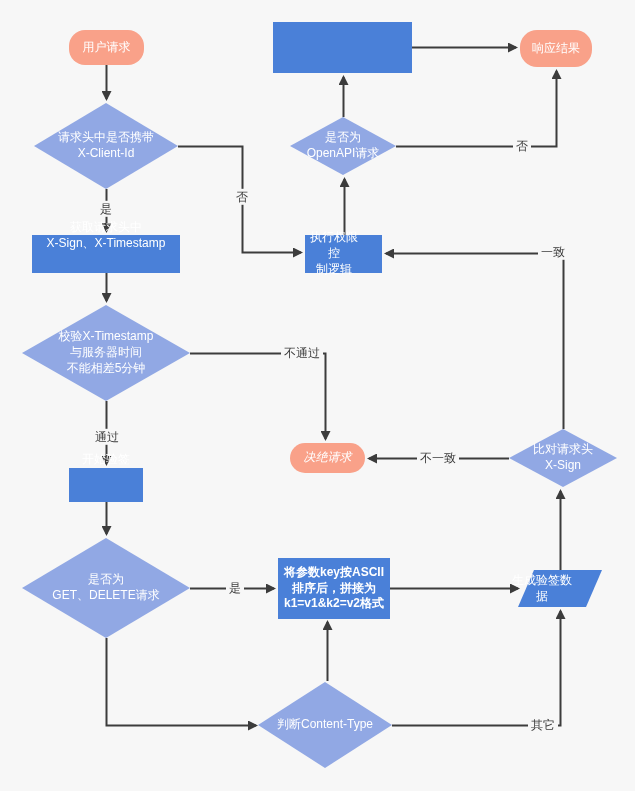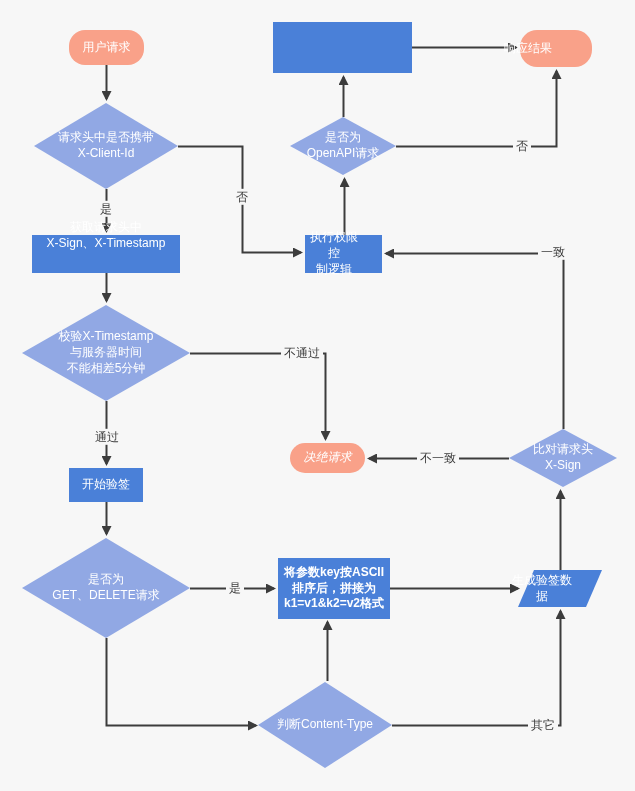--- a/index.html
+++ b/index.html
@@ -98,36 +98,36 @@
     <rect class="shape-terminal" x="290" y="443" width="75" height="30" rx="15"></rect>
     <polygon class="shape-decision" points="563,429 617,458 563,487 509,458"></polygon>
     <rect class="shape-process" x="69" y="468" width="74" height="34"></rect>
     <polygon class="shape-decision" points="106,538 190,588 106,638 22,588"></polygon>
     <rect class="shape-process" x="278" y="558" width="112" height="61"></rect>
     <polygon class="shape-process" points="534,570 602,570 586,607 518,607"></polygon>
     <polygon class="shape-decision" points="325,682 392,725 325,768 258,725"></polygon>
   </svg>
 
   <div class="node-text" style="left:69px; top:30px; width:75px; height:35px;">用户请求</div>
-  <div class="node-text" style="left:492px; top:30px; width:72px; height:37px;">响应结果</div>
+  <div class="node-text" style="left:520px; top:30px; width:72px; height:37px;">响应结果</div>
   <div class="node-text" style="left:34px; top:103px; width:144px; height:86px;">请求头中是否携带
 X-Client-Id</div>
   <div class="node-text" style="left:290px; top:117px; width:106px; height:58px;">是否为
 OpenAPI请求</div>
   <div class="node-text" style="left:32px; top:225px; width:148px; height:22px;">获取请求头中
 X-Sign、X-Timestamp</div>
   <div class="node-text" style="left:305px; top:235px; width:58px; height:38px;">执行权限控
 制逻辑</div>
   <div class="node-text" style="left:22px; top:305px; width:168px; height:96px;">校验X-Timestamp
 与服务器时间
 不能相差5分钟</div>
   <div class="node-text" style="left:290px; top:443px; width:75px; height:30px;font-style:italic;">决绝请求</div>
   <div class="node-text" style="left:509px; top:429px; width:108px; height:58px;">比对请求头
 X-Sign</div>
-  <div class="node-text" style="left:69px; top:468px; width:74px; height:34px;">开始验签</div>
+  <div class="node-text" style="left:69px; top:443px; width:74px; height:34px;">开始验签</div>
   <div class="node-text" style="left:22px; top:538px; width:168px; height:100px;">是否为
 GET、DELETE请求</div>
   <div class="node-text" style="left:278px; top:558px; width:112px; height:61px;font-weight:bold;">将参数key按ASCII
 排序后，拼接为
 k1=v1&amp;k2=v2格式</div>
   <div class="node-text" style="left:500px; top:570px; width:84px; height:37px;">生成验签数
 据</div>
   <div class="node-text" style="left:258px; top:682px; width:134px; height:86px;">判断Content-Type</div>
 
   <div class="edge-label" style="left:106px; top:209px;">是</div>

